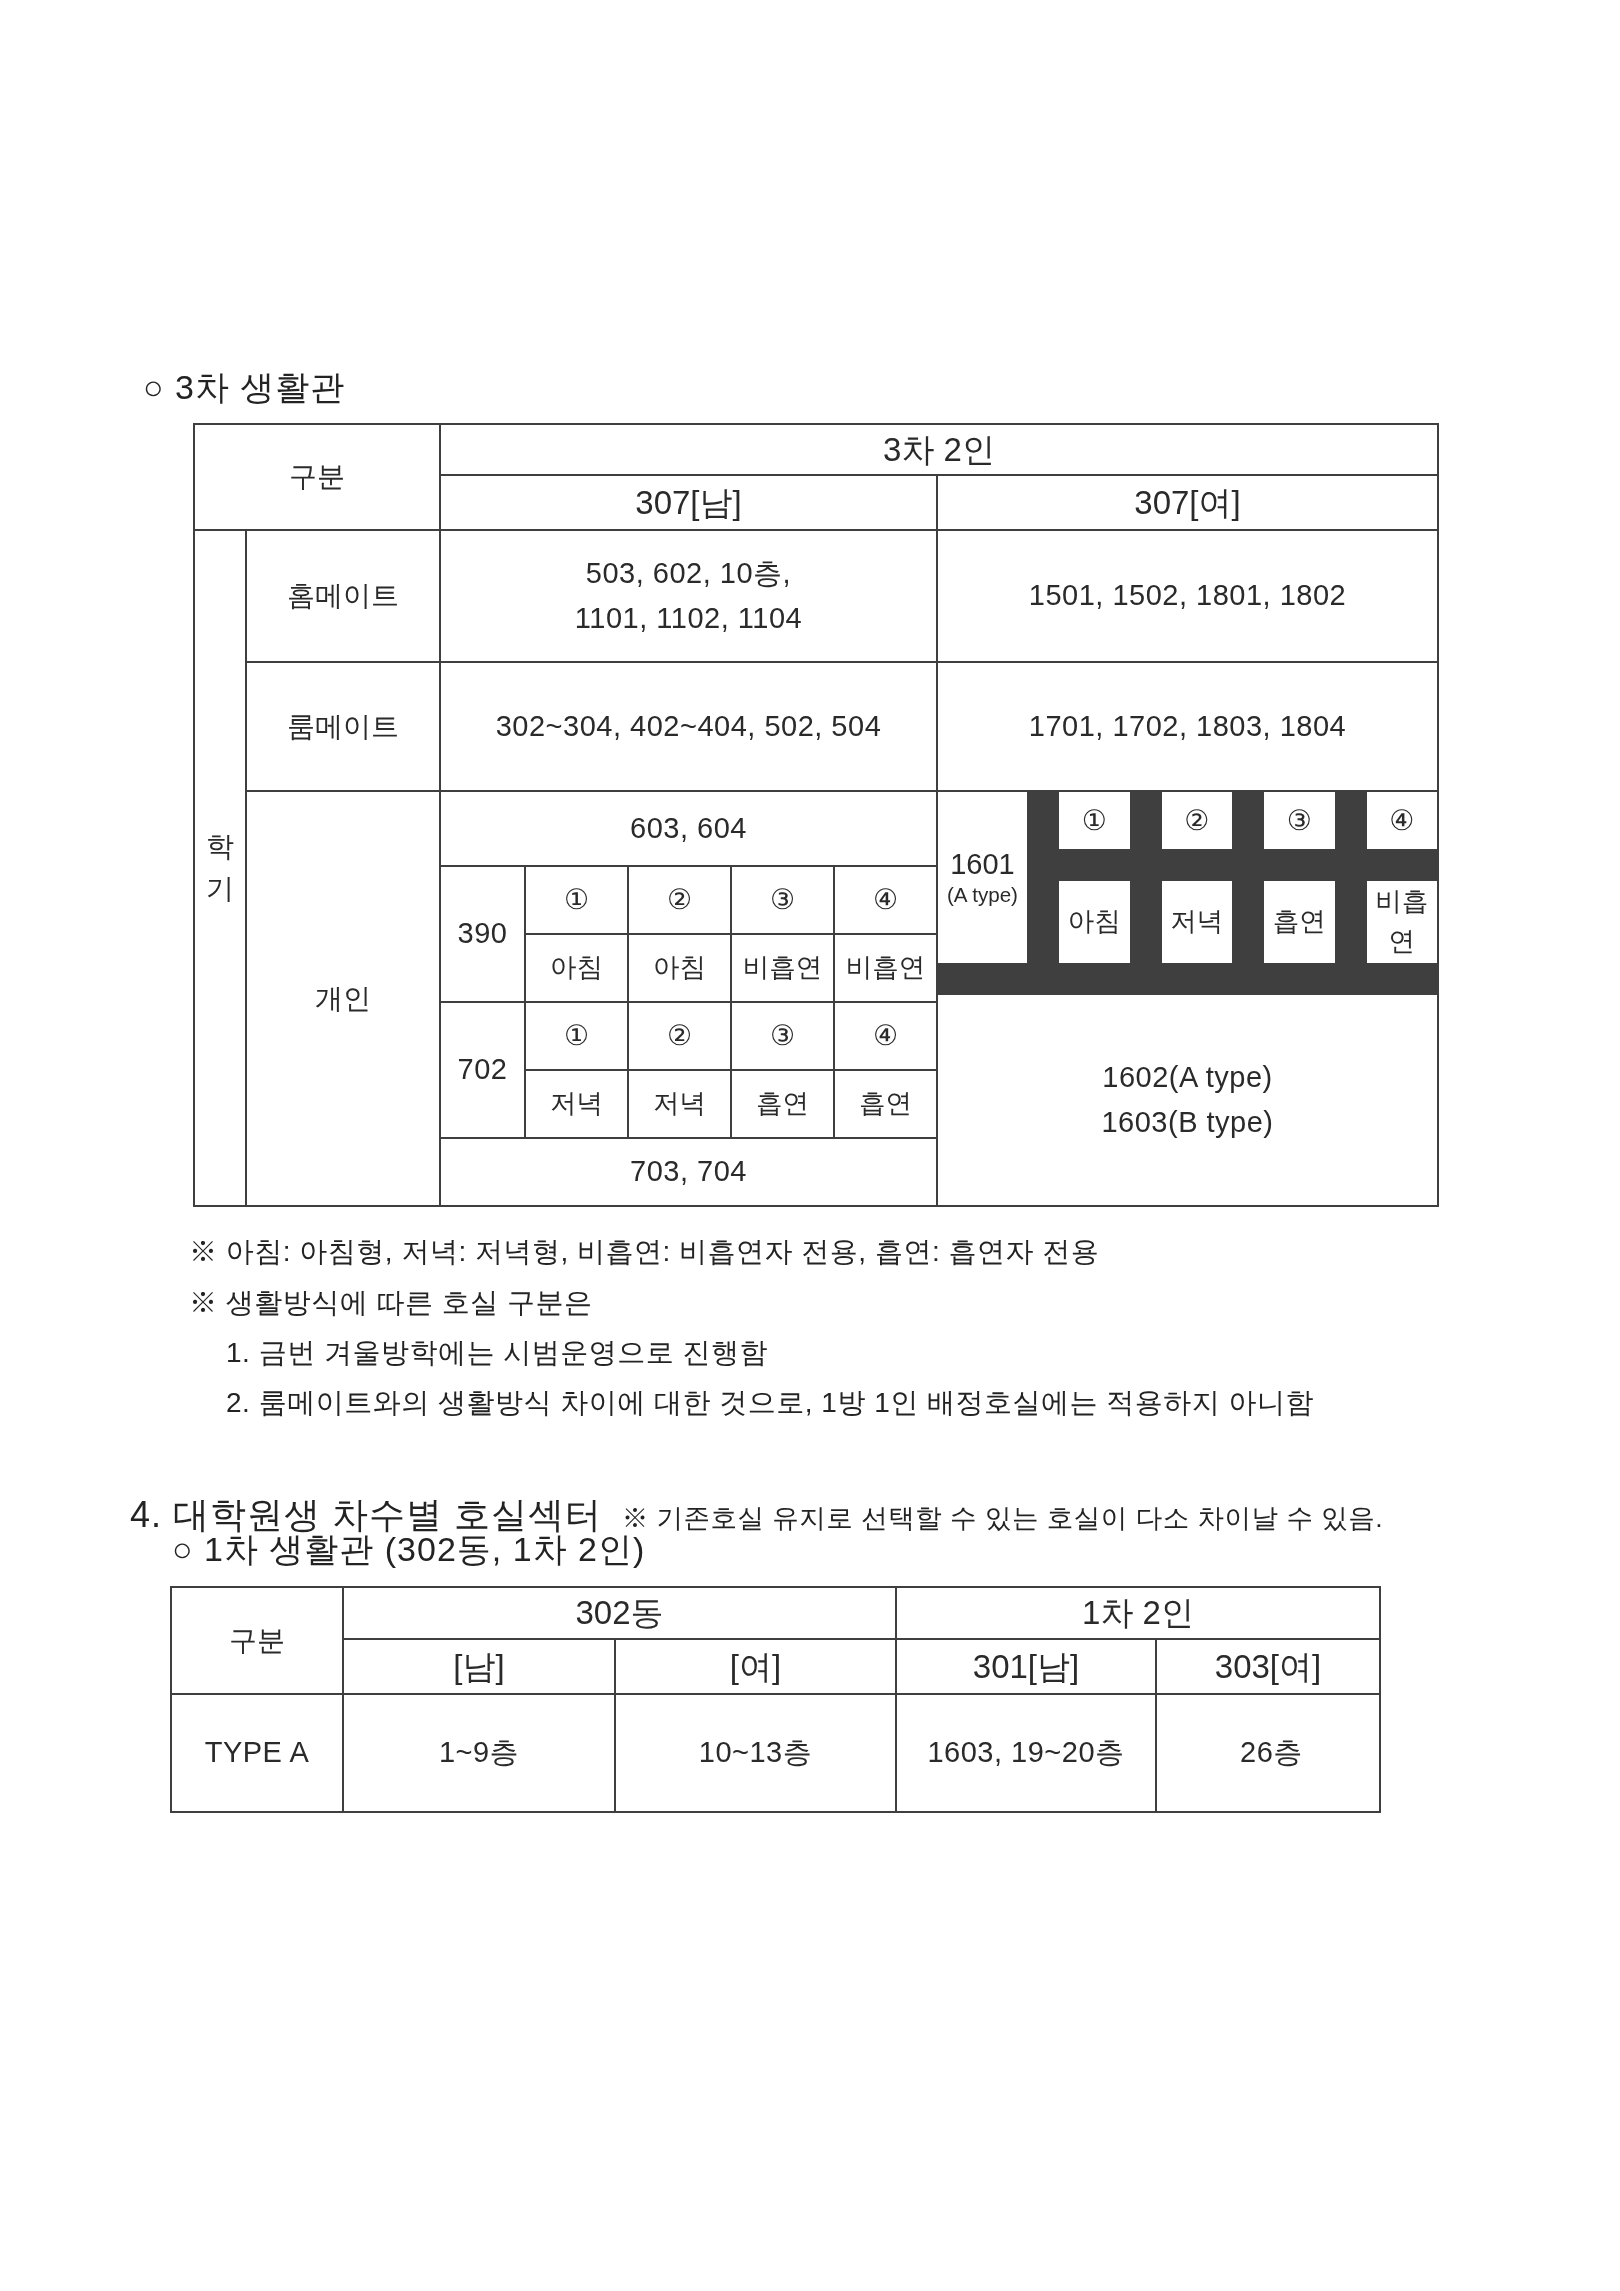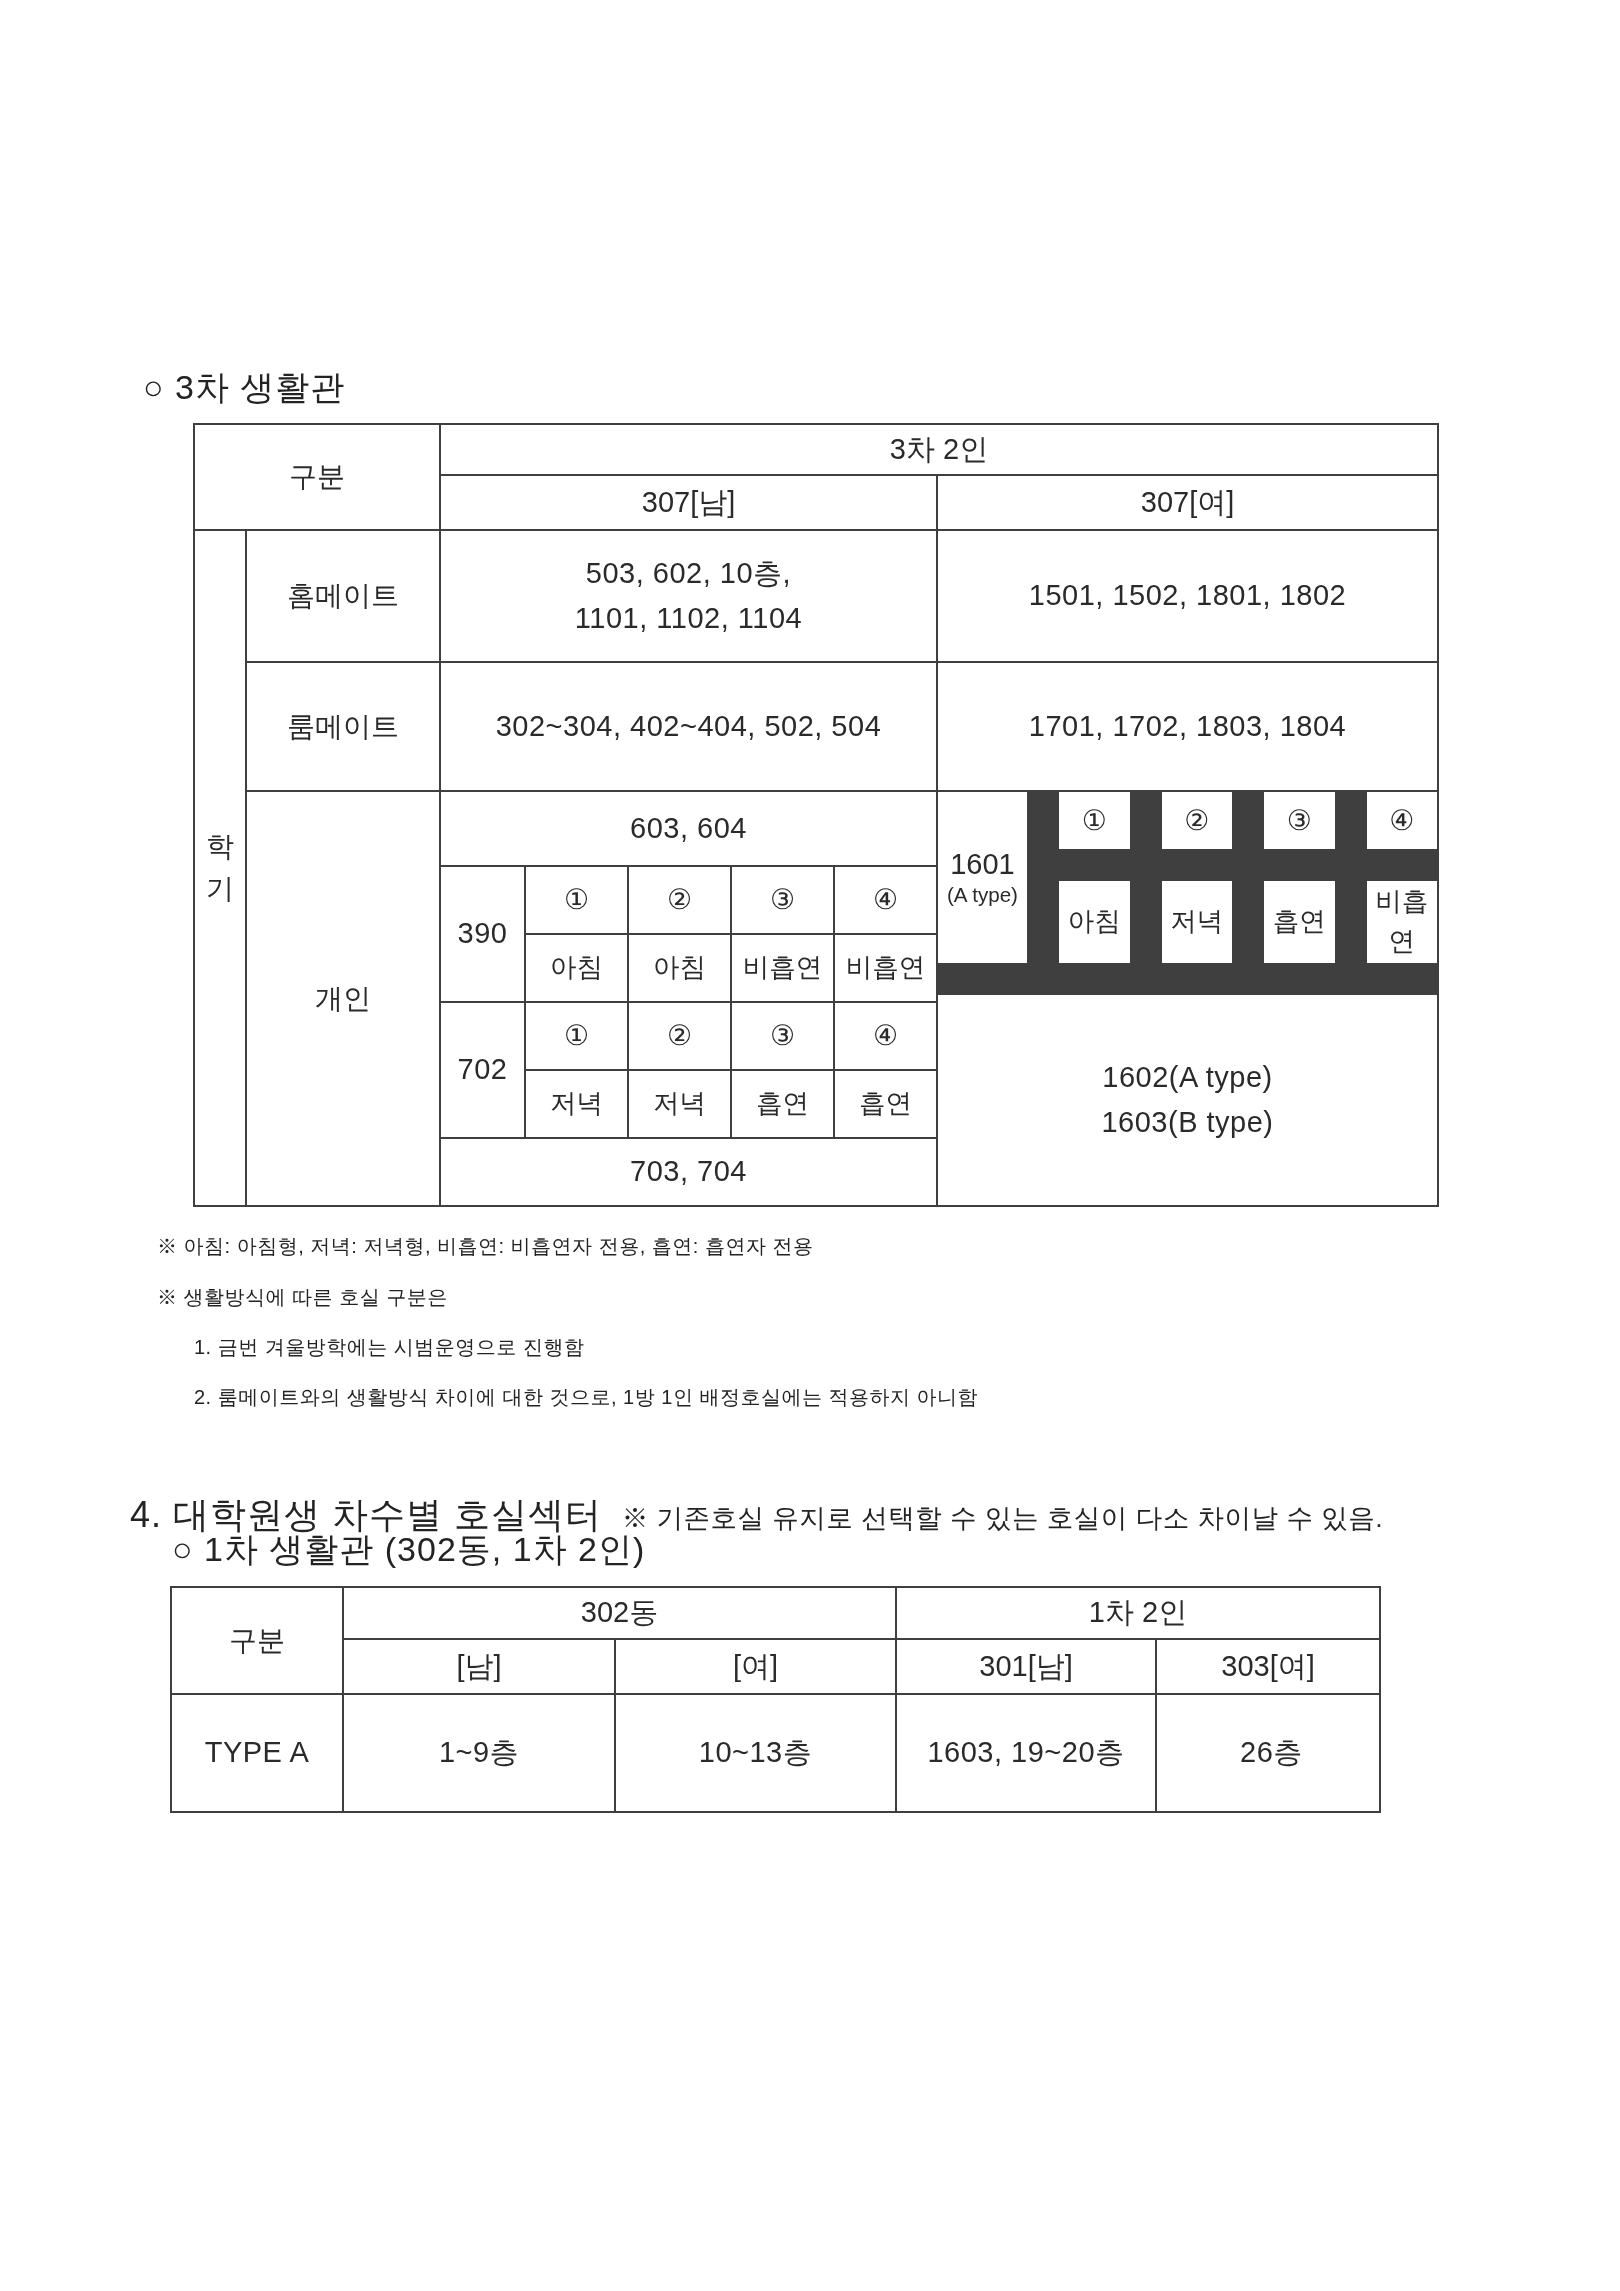--- a/index.html
+++ b/index.html
@@ -30,29 +30,29 @@
   .c{
     background:#ffffff;
     display:flex;
     align-items:center;
     justify-content:center;
     text-align:center;
     white-space:pre-line;
     line-height:1.5;
     box-sizing:border-box;
   }
-  .fs-head{font-size:29px;}
+  .fs-head{font-size:33px;}
   .fs-cell{font-size:29px;letter-spacing:0.5px;}
   .fs-label{font-size:28px;}
   .fs-circ{font-size:28px;}
   .fs-small{font-size:26.5px;}
   
   .serif{font-family:Liberation Sans, sans-serif;color:#232323;}
   .h-main{position:absolute;font-size:34px;letter-spacing:1px;}
-  .note-line{position:absolute;font-size:20px;letter-spacing:0.5px;}
+  .note-line{position:absolute;font-size:28px;letter-spacing:0.5px;margin-left:32px;}
   .sec-title{font-size:36px;letter-spacing:1px;}
   .sec-note{font-size:26.5px;margin-left:19.6px;letter-spacing:0.5px;}
   .room1601-num{font-size:29px;line-height:1.2;}
   .room1601-type{font-size:20.6px;line-height:1.3;}
   .cell-2line{line-height:1.55;}
 </style>
 </head>
 <body>
 
 <div class="page">

